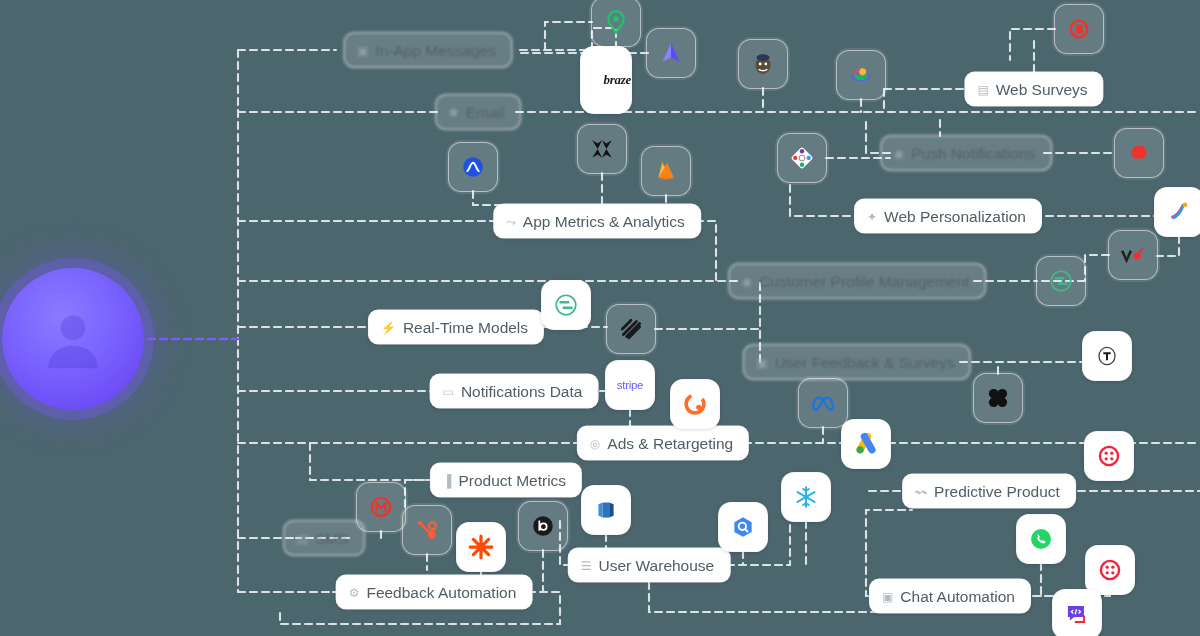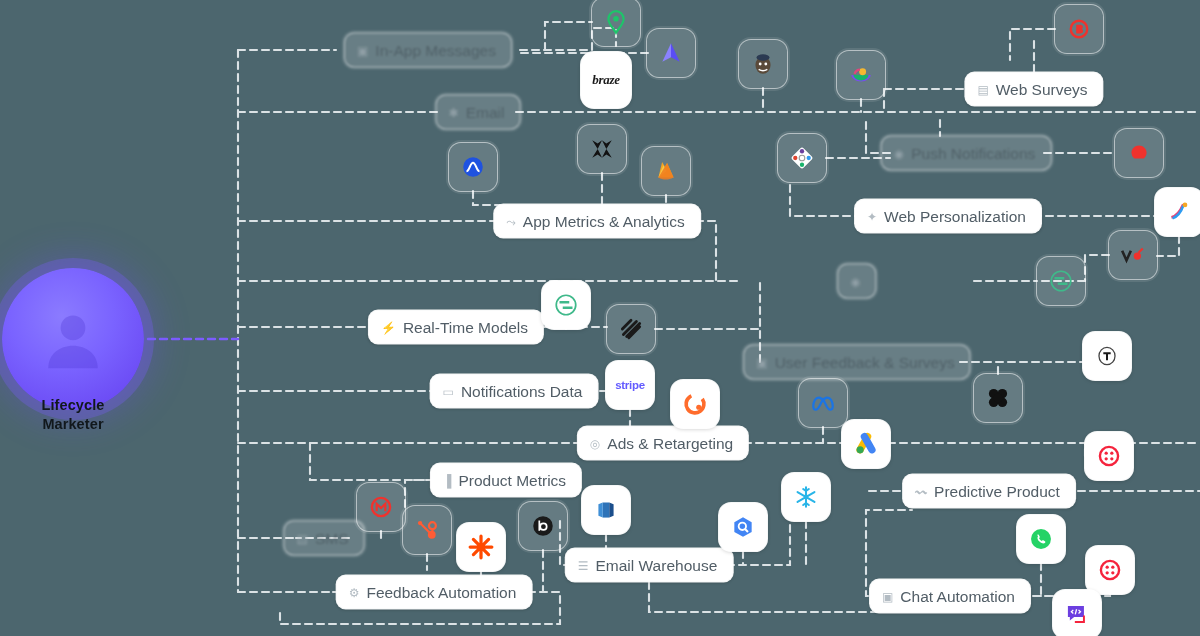--- a/index.html
+++ b/index.html
@@ -54,22 +54,22 @@
     transform:translate(-50%,-50%);overflow:hidden;
   }
   .tile.ghost{
     background:rgba(255,255,255,.14);
     box-shadow:0 0 0 1px rgba(255,255,255,.55), 0 0 0 3px rgba(255,255,255,.10);
     filter:blur(.5px);
   }
   .tile svg,.tile .txt{display:block;}
   .tile .txt{font-size:11px;font-weight:700;color:#222;letter-spacing:-.2px;}
   .tile .braze{font-family:"Liberation Serif",serif;font-style:italic;font-size:13px;font-weight:700;color:#1a1a1a;letter-spacing:-.3px;}
-  .tile.braze-tile{width:50px;height:56px;border-radius:13px;}
-  .tile .stripe{font-size:11.5px;font-weight:700;color:#635bff;letter-spacing:-.3px;}
+  .tile.braze-tile{width:50px;height:66px;border-radius:13px;justify-content:flex-end;}
+  .tile .stripe{font-size:11.5px;font-weight:400;color:#635bff;letter-spacing:-.3px;}
 </style>
 </head>
 <body>
 
 <div id="stage">
 
   <svg id="edges" viewBox="0 0 1200 636">
     <g fill="none" stroke="#e6ecef" stroke-width="2.1" stroke-dasharray="7 5" stroke-linecap="round" opacity=".93">
 
       <path d="M148 339 H238"></path>
@@ -166,24 +166,20 @@
       <path d="M148 339 H238"></path>
     </g>
   </svg>
 
   <div class="persona">
     <svg viewBox="0 0 64 64">
       <circle cx="32" cy="22" r="11" fill="#4b33cf" opacity=".55"></circle>
       <path d="M10 58c0-12.4 9.8-20 22-20s22 7.6 22 20z" fill="#4b33cf" opacity=".55"></path>
     </svg>
   </div>
-  <div class="persona-label">
-    <div>Lifecycle</div>
-    <div>Marketer</div>
-  </div>
 
   <div id="nodes-layer">
       <div class="pill dim" style="left: 428px; top: 50px;">
         <span class="gly">▣</span>
         <span>In-App Messages</span>
       </div>
       <div class="pill dim" style="left: 478px; top: 112px;">
         <span class="gly">✱</span>
         <span>Email</span>
       </div>
@@ -198,20 +194,21 @@
       <div class="pill" style="left: 597px; top: 221px;">
         <span class="gly">⤳</span>
         <span>App Metrics &amp; Analytics</span>
       </div>
       <div class="pill" style="left: 948px; top: 216px;">
         <span class="gly">✦</span>
         <span>Web Personalization</span>
       </div>
       <div class="pill dim" style="left: 857px; top: 281px;">
         <span class="gly">◉</span>
+        <span>Customer Profile Management</span>
       </div>
       <div class="pill" style="left: 456px; top: 327px;">
         <span class="gly">⚡</span>
         <span>Real-Time Models</span>
       </div>
       <div class="pill dim" style="left: 857px; top: 362px;">
         <span class="gly">▣</span>
         <span>User Feedback &amp; Surveys</span>
       </div>
       <div class="pill" style="left: 514px; top: 391px;">
@@ -229,21 +226,21 @@
       <div class="pill" style="left: 989px; top: 491px;">
         <span class="gly">〰</span>
         <span>Predictive Product</span>
       </div>
       <div class="pill dim" style="left: 324px; top: 538px;">
         <span class="gly">▤</span>
         <span>SMS</span>
       </div>
       <div class="pill" style="left: 649px; top: 565px;">
         <span class="gly">☰</span>
-        <span>Email Warehouse</span>
+        <span>User Warehouse</span>
       </div>
       <div class="pill" style="left: 950px; top: 596px;">
         <span class="gly">▣</span>
         <span>Chat Automation</span>
       </div>
       <div class="pill" style="left: 434px; top: 592px;">
         <span class="gly">⚙</span>
         <span>Feedback Automation</span>
       </div>
     </div>

